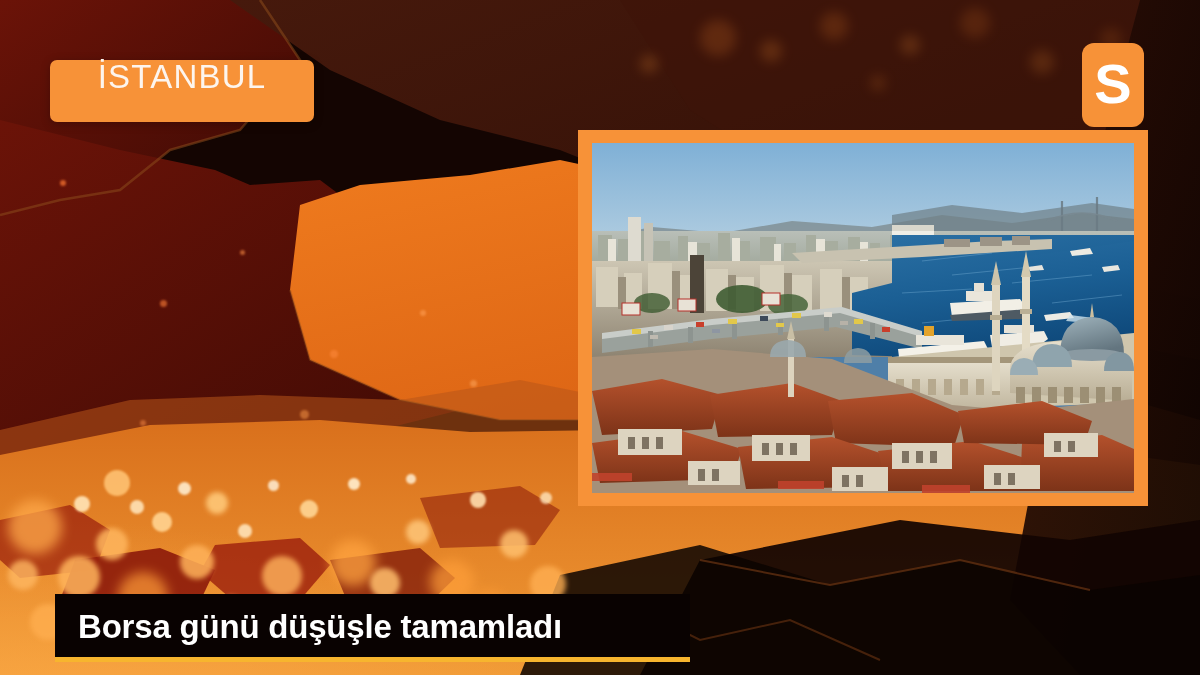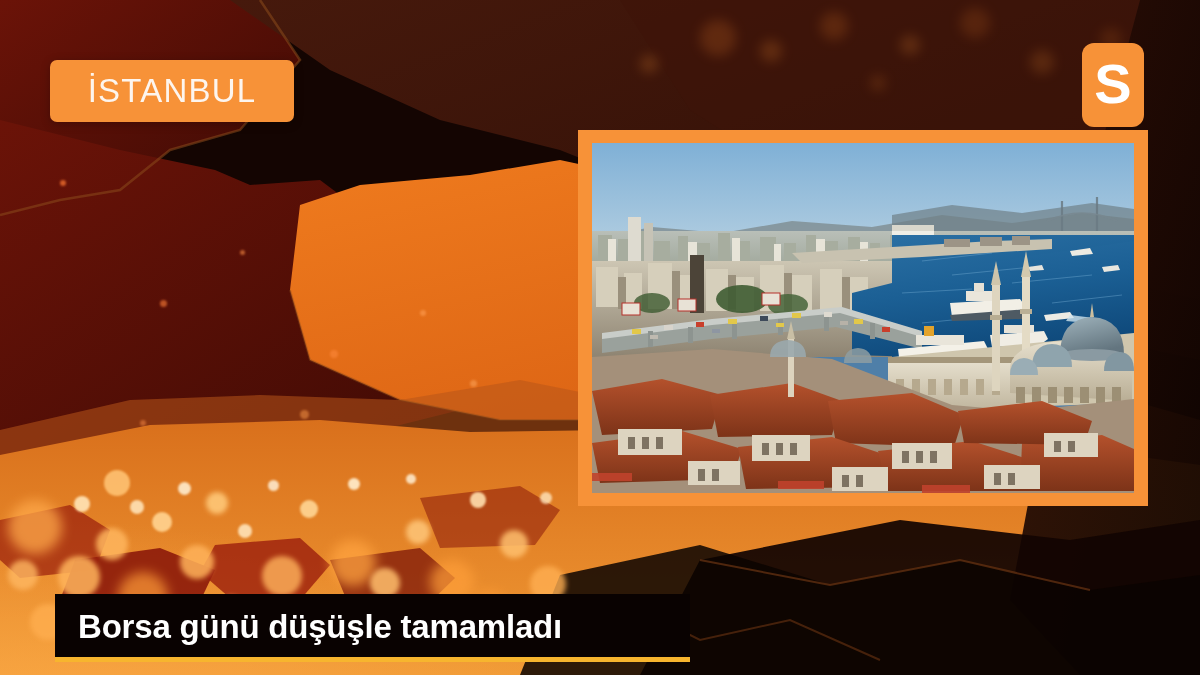--- a/index.html
+++ b/index.html
@@ -36,26 +36,26 @@
     filter: blur(2.5px);
   }
   .bokeh.soft { filter: blur(6px); }
   .bokeh.sharp { filter: blur(1px); }
 
   
   #city-badge {
     position: absolute;
     left: 50px;
     top: 60px;
-    width: 244px;
+    width: 264px;
     height: 62px;
     background: #f79238;
     border-radius: 7px;
     display: flex;
-    align-items: center;
+    align-items: flex-start;
     justify-content: center;
     box-shadow: 0 2px 10px rgba(0,0,0,0.25);
   }
   #city-badge .badge-text {
     color: #fdf5ee;
     font-size: 33px;
     letter-spacing: 1.2px;
     font-weight: 400;
     line-height: 1;
     padding-bottom: 2px;

